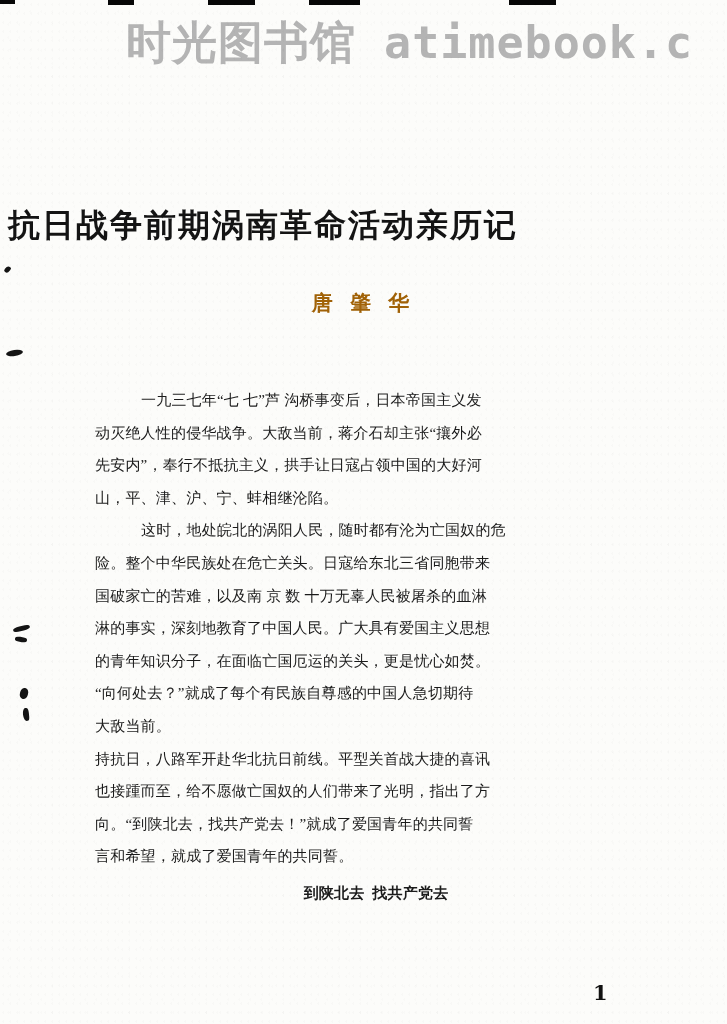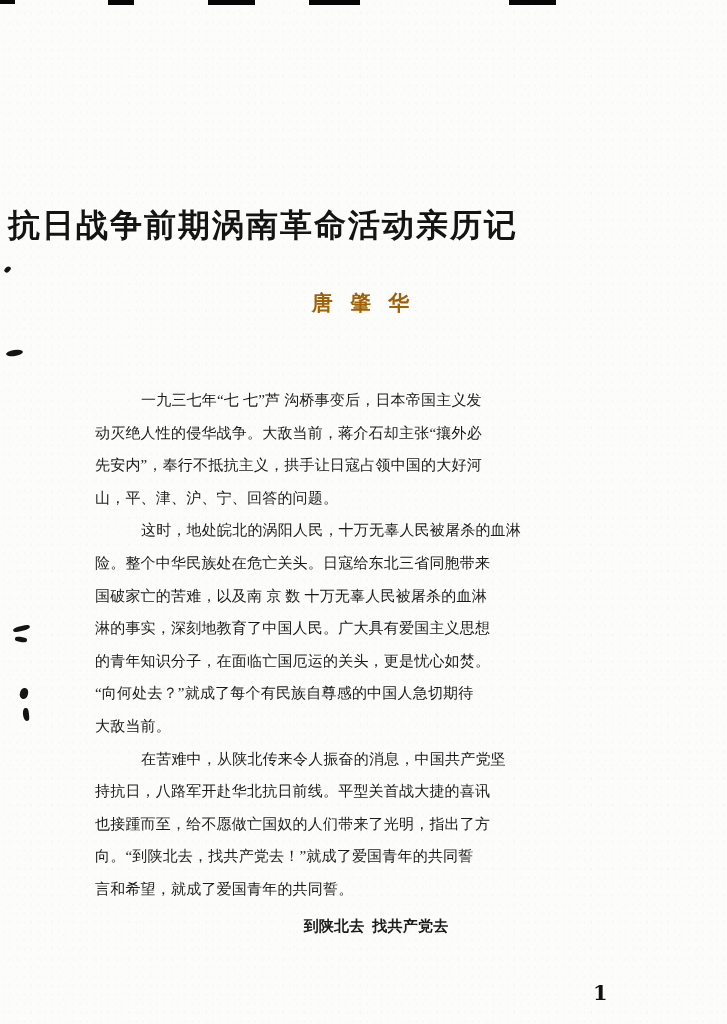--- a/index.html
+++ b/index.html
@@ -76,38 +76,38 @@
 <body>
 
 <div class="page">
 
   <div class="dash d1"></div>
   <div class="dash d2"></div>
   <div class="dash d3"></div>
   <div class="dash d4"></div>
   <div class="dash d5"></div>
 
+  <div class="watermark">时光图书馆 atimebook.c</div>
 
   <h1 class="title">抗日战争前期涡南革命活动亲历记</h1>
 
   <div class="author">唐 肇 华</div>
 
   <div class="body-text">
       <div class="line indent">一九三七年“七 七”芦 沟桥事变后，日本帝国主义发</div>
       <div class="line">动灭绝人性的侵华战争。大敌当前，蒋介石却主张“攘外必</div>
       <div class="line">先安内”，奉行不抵抗主义，拱手让日寇占领中国的大好河</div>
-      <div class="line">山，平、津、沪、宁、回答的问题。</div>
-      <div class="line indent">这时，地处皖北的涡阳人民，十万无辜人民被屠杀的血淋</div>
+      <div class="line">山，平、津、沪、宁、蚌相继沦陷。</div>
+      <div class="line indent">这时，地处皖北的涡阳人民，随时都有沦为亡国奴的危</div>
       <div class="line">险。整个中华民族处在危亡关头。日寇给东北三省同胞带来</div>
       <div class="line">国破家亡的苦难，以及南 京 数 十万无辜人民被屠杀的血淋</div>
       <div class="line">淋的事实，深刻地教育了中国人民。广大具有爱国主义思想</div>
       <div class="line">的青年知识分子，在面临亡国厄运的关头，更是忧心如焚。</div>
       <div class="line">“向何处去？”就成了每个有民族自尊感的中国人急切期待</div>
       <div class="line">大敌当前。</div>
-      <div class="line indent">在苦难中，从陕北传来令人振奋的消息，中国共产党坚</div>
       <div class="line">持抗日，八路军开赴华北抗日前线。平型关首战大捷的喜讯</div>
       <div class="line">也接踵而至，给不愿做亡国奴的人们带来了光明，指出了方</div>
       <div class="line">向。“到陕北去，找共产党去！”就成了爱国青年的共同誓</div>
       <div class="line">言和希望，就成了爱国青年的共同誓。</div>
       <div class="line heading">到陕北去  找共产党去</div>
     </div>
 
   <div class="speck sp1"></div>
   <div class="speck sp2"></div>
   <div class="speck sp3a"></div>

